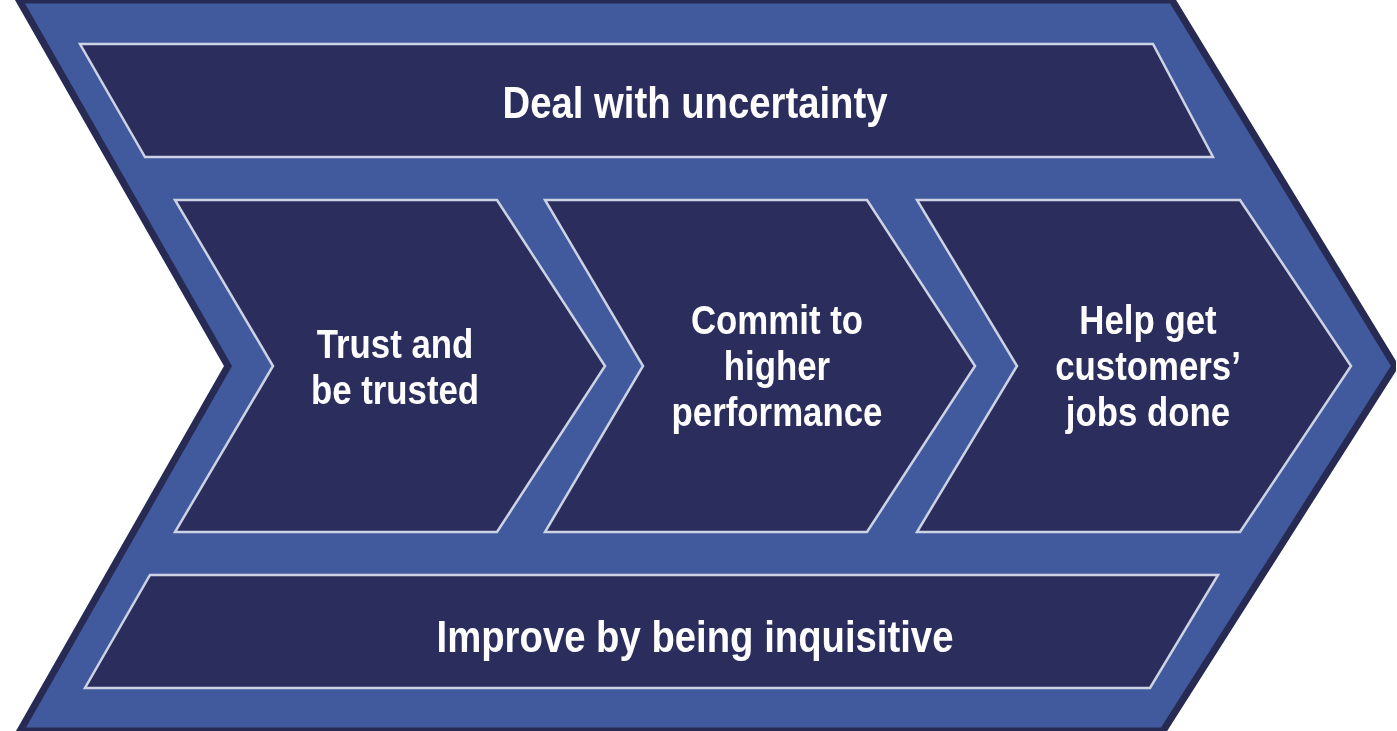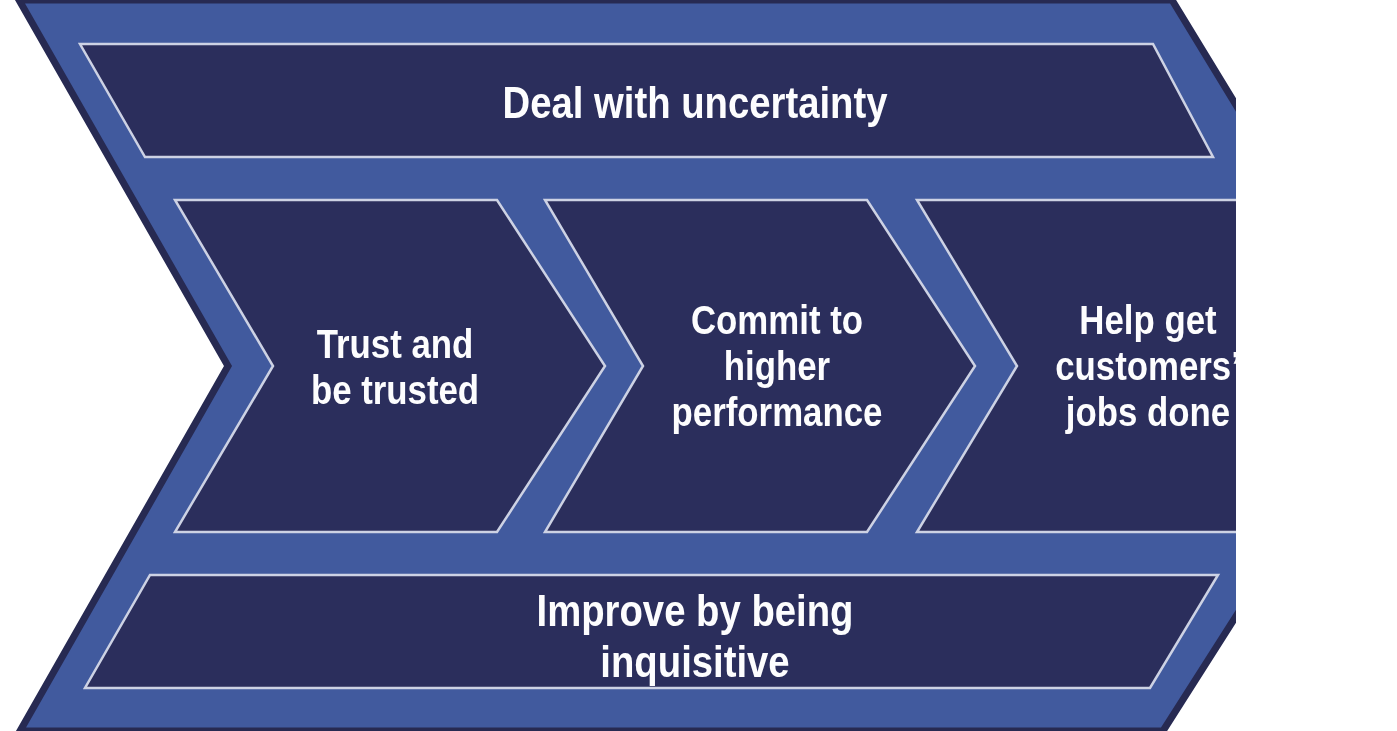--- a/index.html
+++ b/index.html
@@ -2,21 +2,21 @@
 <html><head>
 <meta charset="utf-8">
 <style>
   html, body {
     margin: 0;
     padding: 0;
     background: #ffffff;
   }
   .stage {
     position: relative;
-    width: 1236px;
+    width: 1396px;
     height: 731px;
     overflow: hidden;
     background: #ffffff;
     font-family: "Liberation Sans", "DejaVu Sans", sans-serif;
   }
   .stage svg {
     position: absolute;
     left: 0;
     top: 0;
     display: block;

